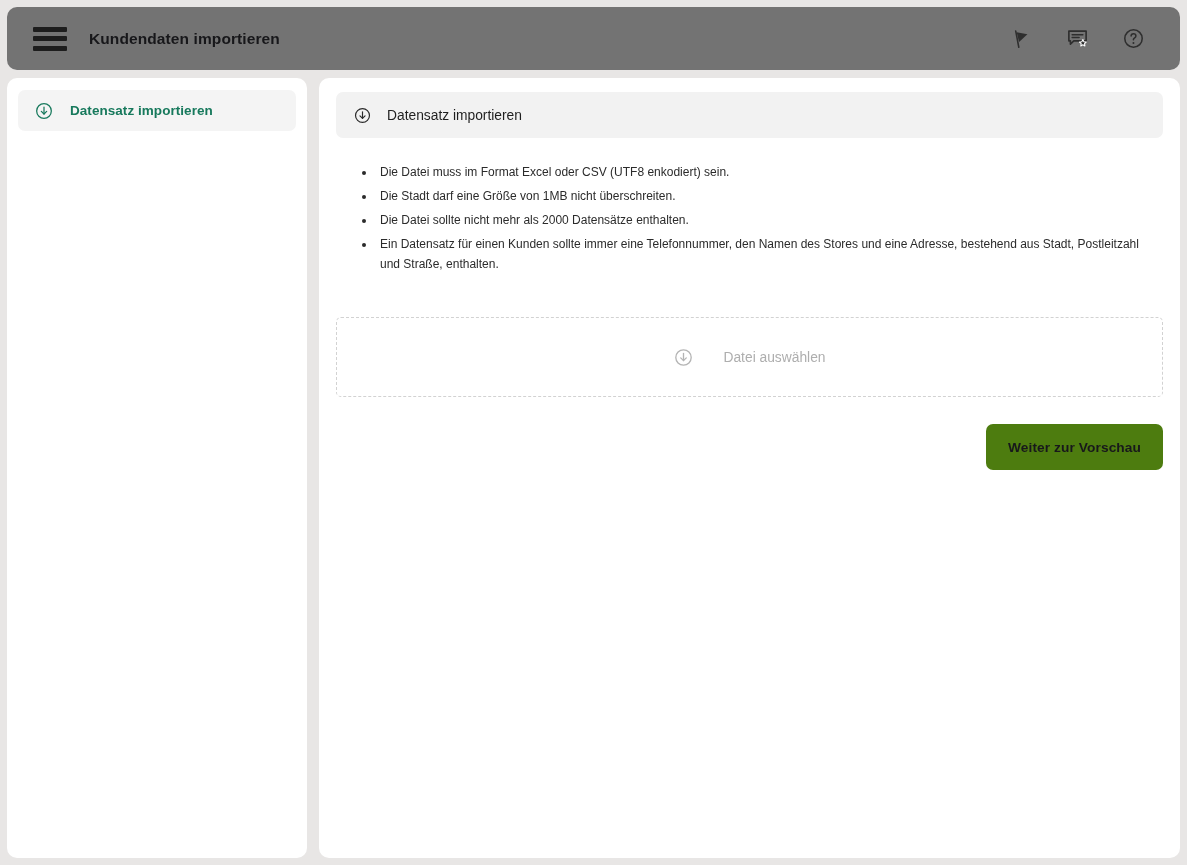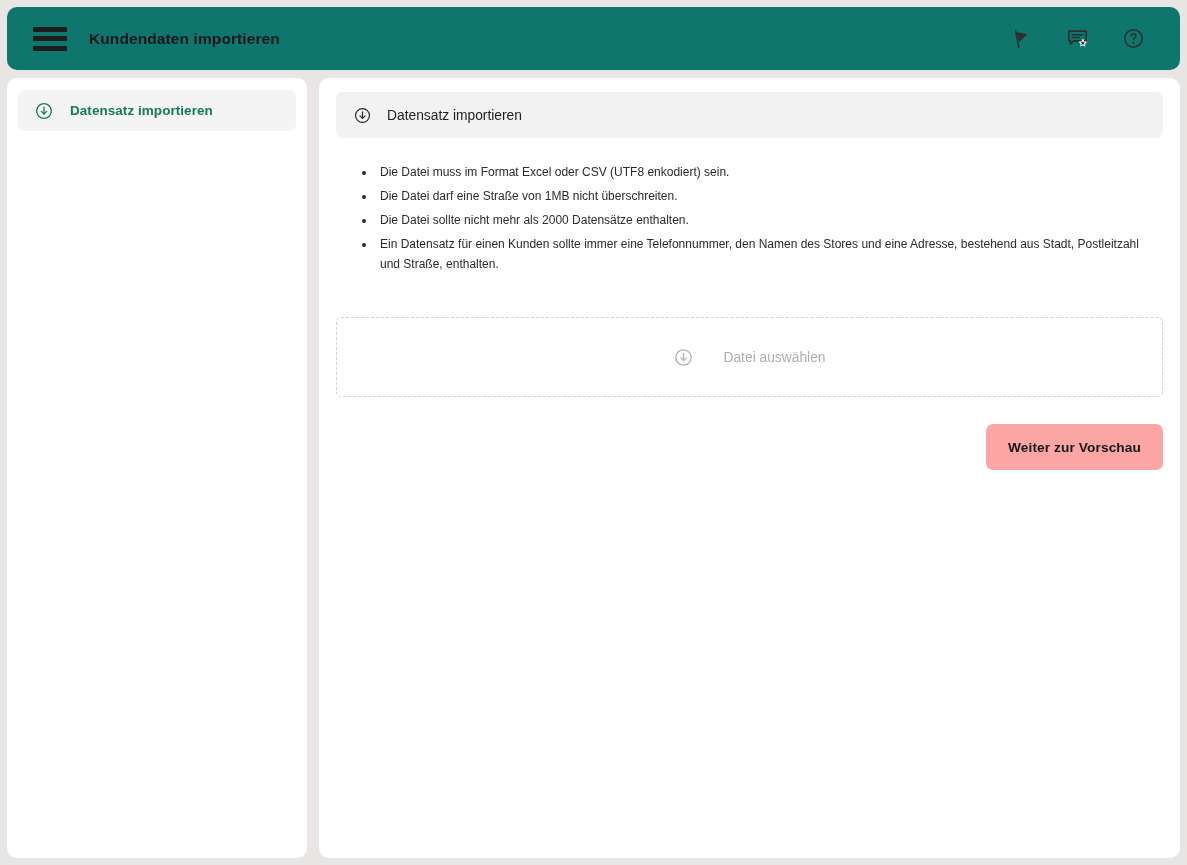--- a/index.html
+++ b/index.html
@@ -20,21 +20,21 @@
     overflow: hidden;
   }
 
   
   .topbar {
     position: absolute;
     left: 7px;
     top: 7px;
     width: 1173px;
     height: 63px;
-    background: #0f766e;
+    background: #737373;
     border-radius: 10px;
     display: flex;
     align-items: center;
     padding: 0 18px 0 26px;
   }
 
   .hamburger {
     width: 34px;
     height: 24px;
     display: flex;
@@ -191,21 +191,21 @@
     color: #aeaeae;
   }
 
   
   .btn-row {
     display: flex;
     justify-content: flex-end;
     margin-top: 27px;
   }
   .btn-primary {
-    background: #fca5a5;
+    background: #4d7c0f;
     color: #18181b;
     border: none;
     border-radius: 7px;
     height: 46px;
     padding: 0 22px;
     font-size: 13.7px;
     font-weight: bold;
     font-family: "Liberation Sans", sans-serif;
     cursor: pointer;
     letter-spacing: 0.1px;
@@ -277,21 +277,21 @@
           <circle cx="12" cy="12" r="8.8" stroke="currentColor" stroke-width="1.5"></circle>
           <path d="M12 7.3v8.2" stroke="currentColor" stroke-width="1.5" stroke-linecap="round"></path>
           <path d="M8.8 12.4 12 15.6l3.2-3.2" stroke="currentColor" stroke-width="1.5" stroke-linecap="round" stroke-linejoin="round"></path>
         </svg>
       </span>
       <span class="panel-header-title">Datensatz importieren</span>
     </div>
 
     <ul class="req-list">
       <li>Die Datei muss im Format Excel oder CSV (UTF8 enkodiert) sein.</li>
-      <li>Die Datei darf eine Straße von 1MB nicht überschreiten.</li>
+      <li>Die Stadt darf eine Größe von 1MB nicht überschreiten.</li>
       <li>Die Datei sollte nicht mehr als 2000 Datensätze enthalten.</li>
       <li>Ein Datensatz für einen Kunden sollte immer eine Telefonnummer, den Namen des Stores und eine Adresse, bestehend aus Stadt, Postleitzahl und Straße, enthalten.</li>
     </ul>
 
     <div class="dropzone">
       <span class="dz-ico">
         <svg width="21" height="21" viewBox="0 0 24 24" fill="none" aria-hidden="true">
           <circle cx="12" cy="12" r="8.8" stroke="currentColor" stroke-width="1.5"></circle>
           <path d="M12 7.3v8.2" stroke="currentColor" stroke-width="1.5" stroke-linecap="round"></path>
           <path d="M8.8 12.4 12 15.6l3.2-3.2" stroke="currentColor" stroke-width="1.5" stroke-linecap="round" stroke-linejoin="round"></path>

